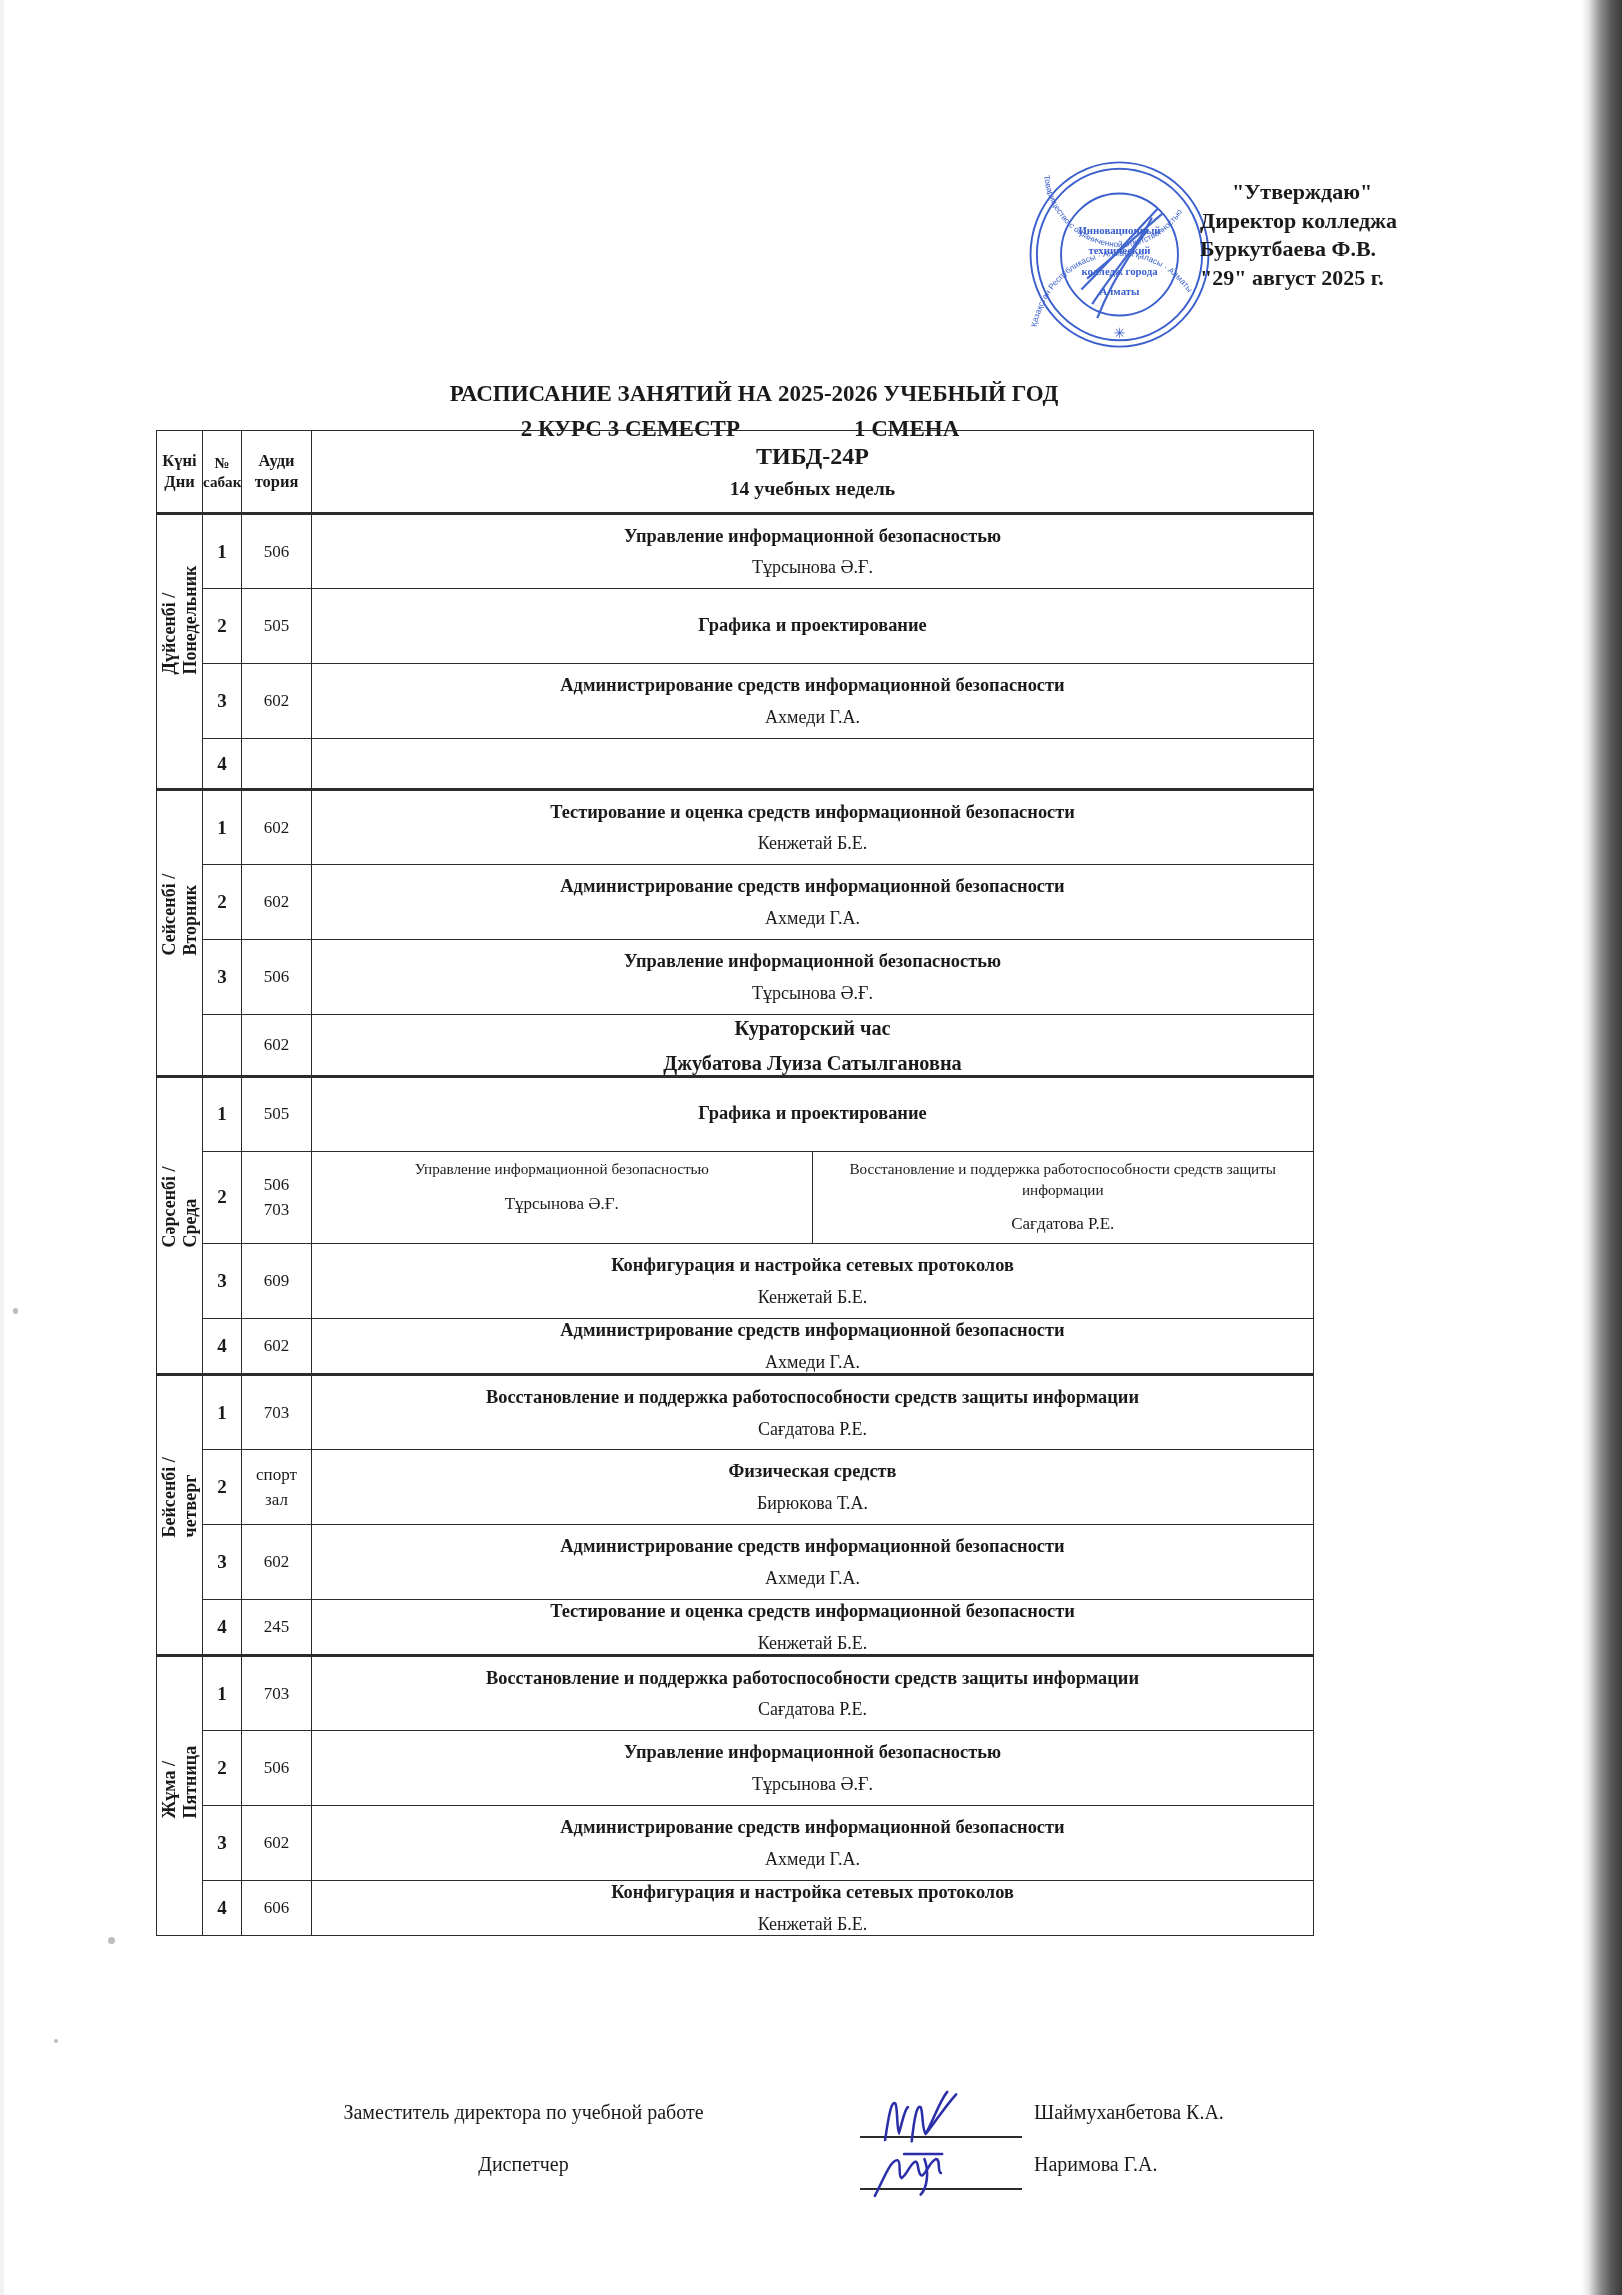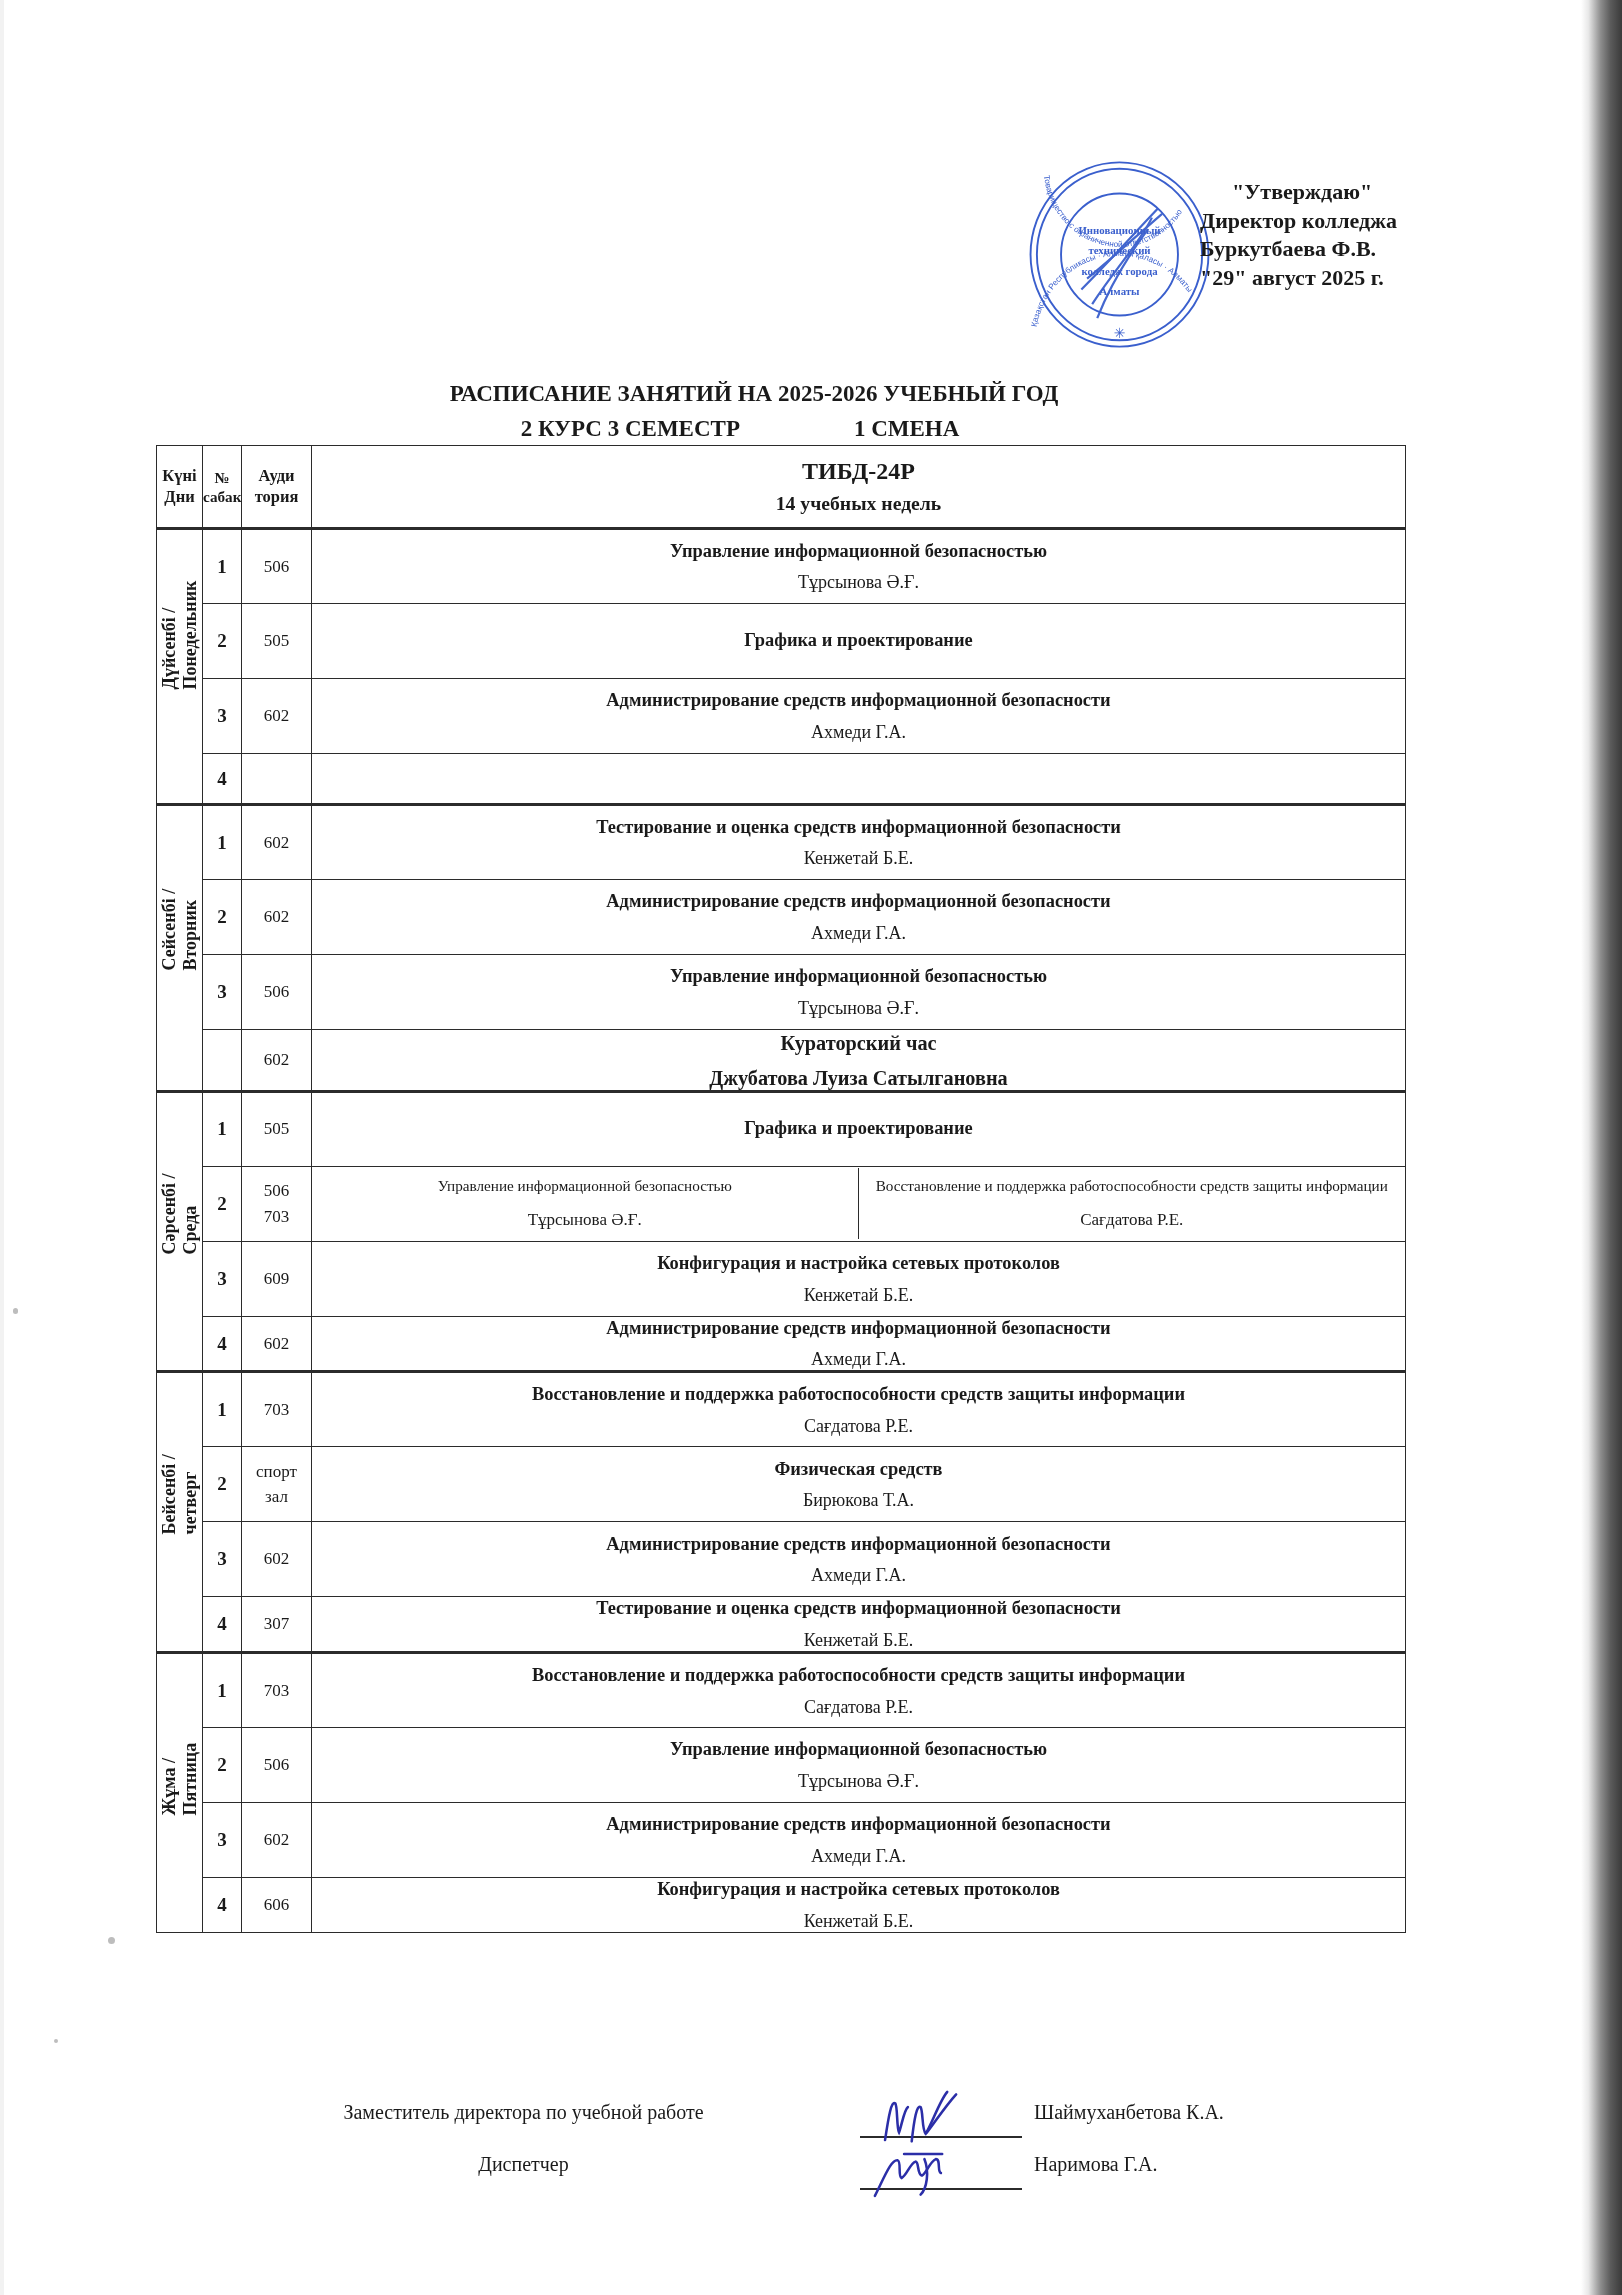--- a/index.html
+++ b/index.html
@@ -56,22 +56,22 @@
 
   
   .stamp {
     position:absolute; left:1021px; top:159px;
     width:197px; height:191px; pointer-events:none;
   }
   .stamp svg { width:100%; height:100%; }
 
   
   .tbl {
-    position:absolute; left:156px; top:445px;
-    width:1250px;
+    position:absolute; left:156px; top:430px;
+    width:1158px;
     border-collapse:collapse;
     table-layout:fixed;
   }
   .tbl td, .tbl th {
     border:1.3px solid #2b2b2b;
     padding:0;
     vertical-align:middle;
     text-align:center;
   }
   .tbl .c-day   { width:46px; }
@@ -337,21 +337,21 @@
         <tr style="height: 75px;">
           <td class="num-cell">3</td>
           <td class="room-cell">602</td>
           <td class="les">
             <div class="subj">Администрирование средств информационной безопасности</div>
             <div class="teach">Ахмеди Г.А.</div>
           </td>
         </tr>
         <tr style="height: 51px;">
           <td class="num-cell">4</td>
-          <td class="room-cell">307</td>
+          <td class="room-cell">245</td>
           <td class="les">
             <div class="subj">Тестирование и оценка средств информационной безопасности</div>
             <div class="teach">Кенжетай Б.Е.</div>
           </td>
         </tr>
         <tr class="daytop" style="height: 75px;">
           <td class="day-cell" rowspan="4">
             <span class="day-rot">Жұма /<br>Пятница</span>
           </td>
           <td class="num-cell">1</td>

